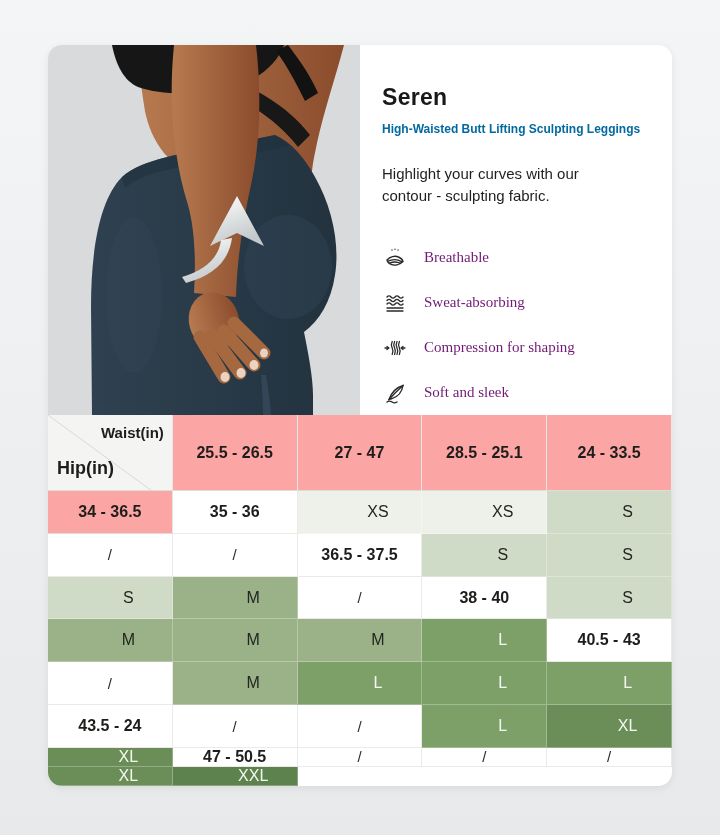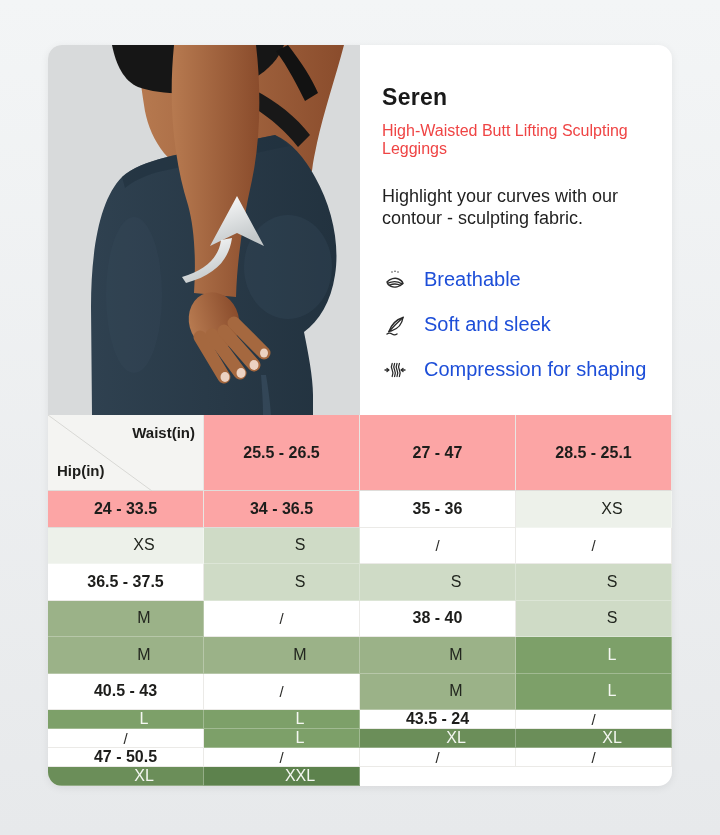--- a/index.html
+++ b/index.html
@@ -5,40 +5,40 @@
   html,body{margin:0;padding:0;width:720px;height:835px;overflow:hidden;
     background:linear-gradient(#f3f5f6,#e7e9eb);
     font-family:"Liberation Sans",sans-serif;color:#1d1d1b;}
   .card{position:absolute;left:48px;top:45px;width:624px;height:741px;
     background:#ffffff;border-radius:14px;overflow:hidden;
     box-shadow:0 2px 8px rgba(0,0,0,.07);}
   .top{display:flex;height:370px;}
   .photo{width:312px;height:370px;flex:none;}
   .info{flex:1;padding:39px 22px 0 22px;box-sizing:border-box;}
   .title{font-size:23px;font-weight:700;letter-spacing:.3px;margin:0 0 11px 0;color:#191919;}
-  .subtitle{font-size:16px;font-weight:400;margin:0 0 27px 0;color:#ef4444;}
-  .desc{font-size:18px;line-height:22px;color:#1f1f1f;margin:17px 0 28px 0;}
+  .subtitle{font-size:12px;font-weight:700;margin:0 0 27px 0;color:#0369a1;}
+  .desc{font-size:15px;line-height:22px;color:#1f1f1f;margin:17px 0 28px 0;}
   .features{list-style:none;margin:0;padding:0;}
   .feature{display:flex;align-items:center;height:45px;}
   .ficon{width:26px;height:26px;flex:none;margin-right:16px;display:flex;align-items:center;justify-content:center;}
   .ficon svg{display:block;}
-  .flabel{font-size:20px;color:#1d4ed8;}
+  .flabel{font-size:15px;color:#701a75;font-family:Liberation Serif, serif;}
   
   .chart{display:grid;height:371px;
-    grid-template-columns:repeat(4,1fr);
+    grid-template-columns:repeat(5,1fr);
     grid-template-rows:76px repeat(6,1fr);}
   .cell{display:flex;align-items:center;justify-content:center;
     font-size:16px;box-sizing:border-box;}
   .hcell{background:#fca5a5;font-weight:700;
     border-right:1px solid #e8e6e3;border-bottom:1px solid #dfddda;}
   .corner{position:relative;background:#f4f4f2;
     border-right:1px solid #e8e6e3;border-bottom:1px solid #dfddda;}
   .corner svg{position:absolute;left:0;top:0;}
   .corner .waist{position:absolute;top:9px;right:8px;font-size:15px;font-weight:700;}
-  .corner .hip{position:absolute;bottom:11px;left:9px;font-size:15px;font-weight:700;}
+  .corner .hip{position:absolute;bottom:11px;left:9px;font-size:18px;font-weight:700;}
   .rlabel{background:#ffffff;font-weight:700;
     border-right:1px solid #ebeae7;border-bottom:1px solid #ebeae7;}
   .scell.empty{border-right:1px solid #ebeae7;border-bottom:1px solid #ebeae7;font-size:15px;}
   .scell.filled{border-right:1px solid rgba(255,255,255,.28);border-bottom:1px solid rgba(255,255,255,.28);padding-left:37px;}
 </style>
 </head>
 <body>
 
 <div class="card">
 
@@ -114,42 +114,54 @@
               <path d="M 4,14 C 7,10.5 12,9.5 15.5,11 C 18,12 19.5,13.8 20,15.5 C 16.5,18.8 11.5,19.8 8,18.4 C 5.8,17.5 4.3,15.8 4,14 Z"></path>
               <path d="M 5,15.2 C 9.5,13 14.5,13.2 19,15.8"></path>
               <path d="M 6.5,17.2 C 10.5,15.4 14,15.5 17.5,17.4"></path>
             </svg>
           </span>
           <span class="flabel">Breathable</span>
         </li>
         <li class="feature">
           <span class="ficon">
             <svg width="24" height="24" viewBox="0 0 24 24" fill="none" stroke="#2a2a2a" stroke-width="1.4" stroke-linecap="round">
-              <path d="M 6,18.5 C 8.5,11.5 13.5,6.5 20,4.5 C 19,11 15,15.8 8.5,17.8 C 7.6,18 6.8,18.3 6,18.5 Z"></path>
-              <path d="M 6,18.5 C 10.5,13.5 15.5,8.5 20,4.5"></path>
-              <path d="M 4,21 q 2.5,-1.8 5,0 q 2.5,1.8 5,0"></path>
-            </svg>
-          </span>
-          <span class="flabel">Soft and sleek</span>
+              <path d="M 4,6 q 2,-2.2 4,0 q 2,2.2 4,0 q 2,-2.2 4,0 q 2,2.2 4,0"></path>
+              <path d="M 4,9.5 q 2,-2.2 4,0 q 2,2.2 4,0 q 2,-2.2 4,0 q 2,2.2 4,0"></path>
+              <path d="M 4,13 q 2,-2.2 4,0 q 2,2.2 4,0 q 2,-2.2 4,0 q 2,2.2 4,0"></path>
+              <line x1="4" y1="17" x2="20" y2="17"></line>
+              <line x1="4" y1="20" x2="20" y2="20"></line>
+            </svg>
+          </span>
+          <span class="flabel">Sweat-absorbing</span>
         </li>
         <li class="feature">
           <span class="ficon">
             <svg width="24" height="24" viewBox="0 0 24 24" fill="none" stroke="#2a2a2a" stroke-width="1.3" stroke-linecap="round">
               <path d="M 9.2,5.5 q -1.6,3.2 0,6.5 q 1.6,3.2 0,6.5"></path>
               <path d="M 11.6,5.5 q -1.6,3.2 0,6.5 q 1.6,3.2 0,6.5"></path>
               <path d="M 14,5.5 q -1.6,3.2 0,6.5 q 1.6,3.2 0,6.5"></path>
               <path d="M 16.4,5.5 q -1.6,3.2 0,6.5 q 1.6,3.2 0,6.5"></path>
               <line x1="2" y1="12" x2="5.5" y2="12"></line>
               <path d="M 4,10.4 L 5.8,12 L 4,13.6"></path>
               <line x1="22" y1="12" x2="18.5" y2="12"></line>
               <path d="M 20,10.4 L 18.2,12 L 20,13.6"></path>
             </svg>
           </span>
           <span class="flabel">Compression for shaping</span>
         </li>
+        <li class="feature">
+          <span class="ficon">
+            <svg width="24" height="24" viewBox="0 0 24 24" fill="none" stroke="#2a2a2a" stroke-width="1.4" stroke-linecap="round">
+              <path d="M 6,18.5 C 8.5,11.5 13.5,6.5 20,4.5 C 19,11 15,15.8 8.5,17.8 C 7.6,18 6.8,18.3 6,18.5 Z"></path>
+              <path d="M 6,18.5 C 10.5,13.5 15.5,8.5 20,4.5"></path>
+              <path d="M 4,21 q 2.5,-1.8 5,0 q 2.5,1.8 5,0"></path>
+            </svg>
+          </span>
+          <span class="flabel">Soft and sleek</span>
+        </li>
       </ul>
     </div>
   </div>
 
   <div class="chart">
     <div class="cell corner">
       <svg width="104" height="76">
         <line x1="0" y1="0" x2="104" y2="76" stroke="#d8d8d5" stroke-width="1"></line>
       </svg>
       <span class="waist">Waist(in)</span>

